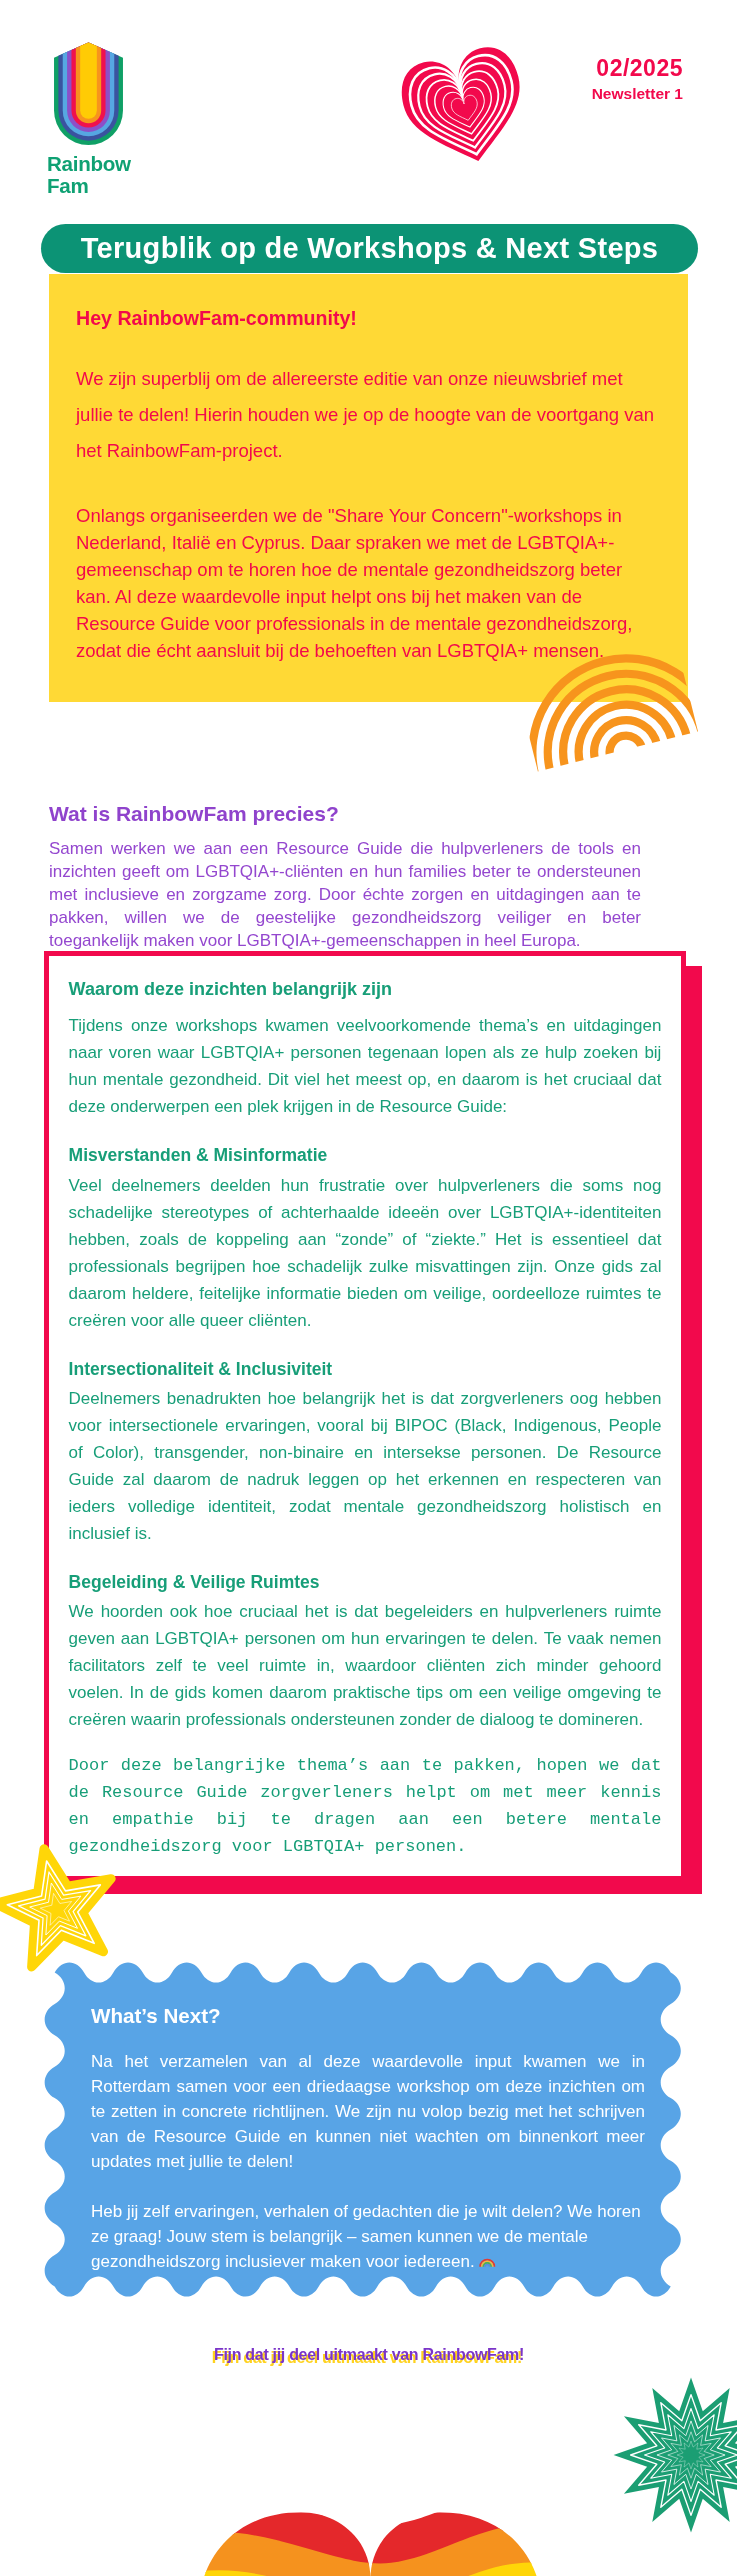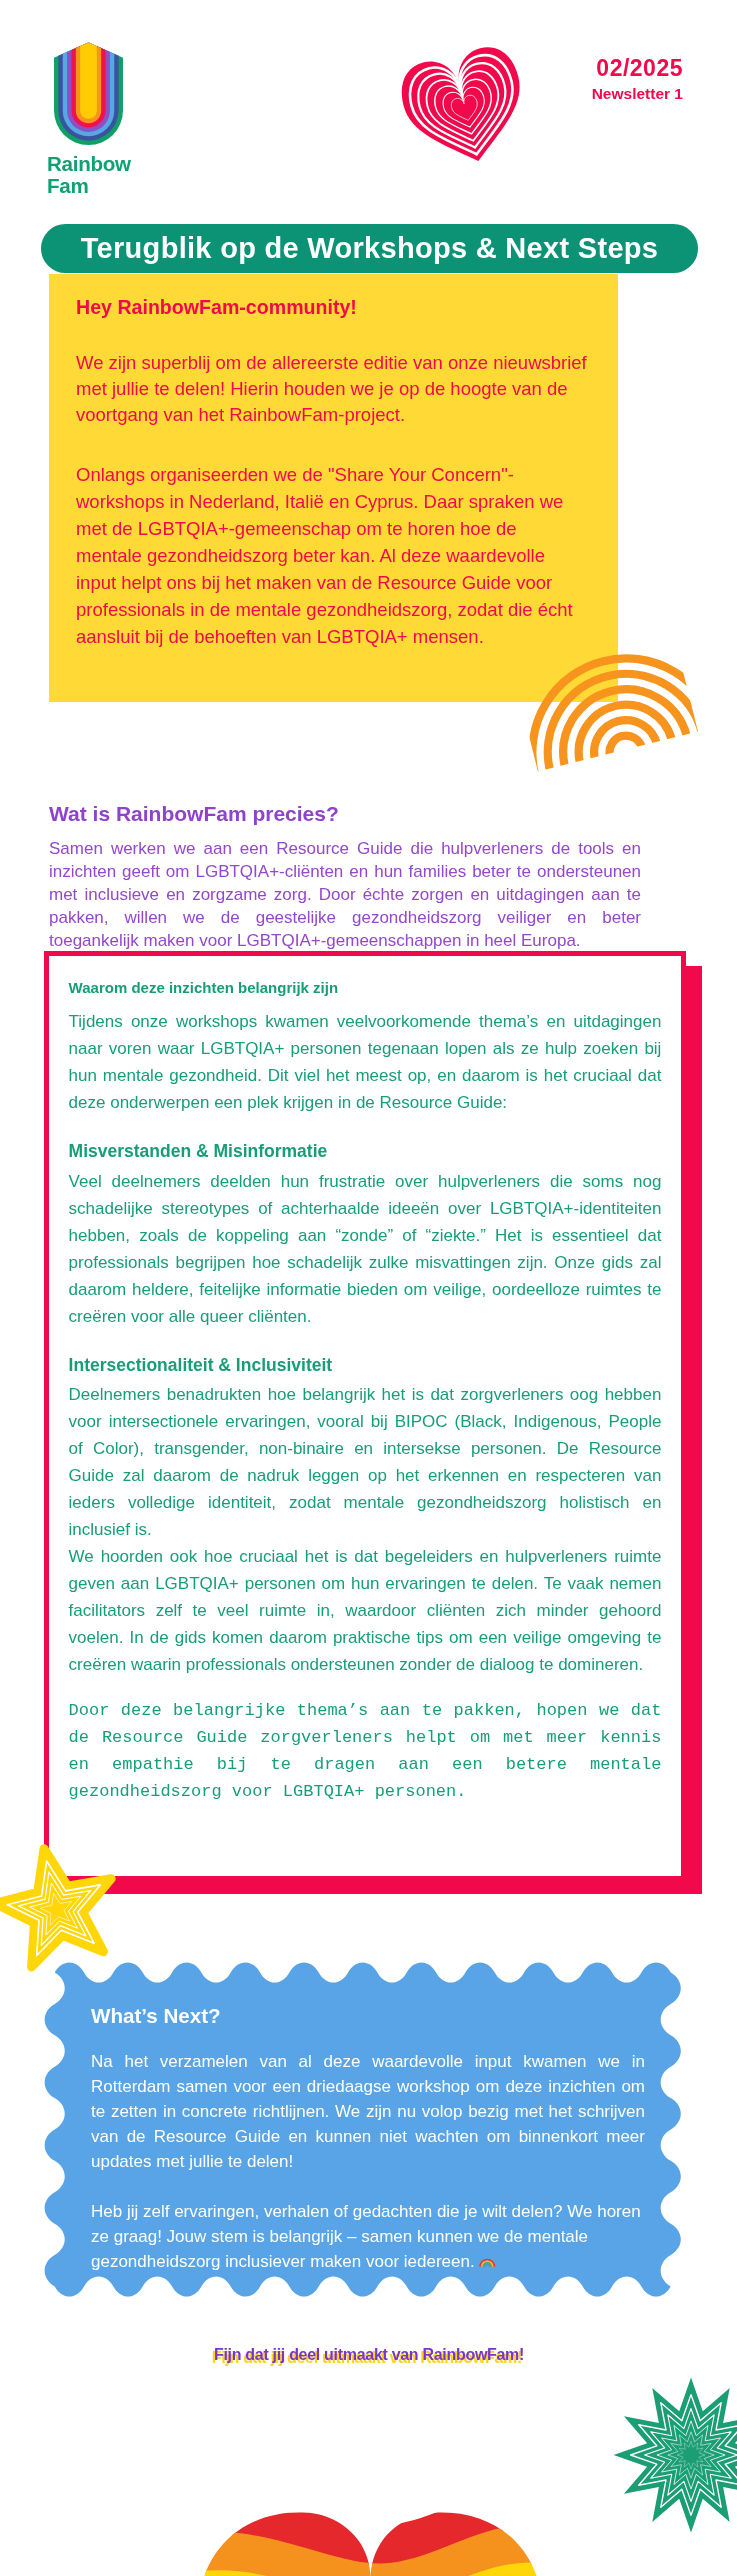--- a/index.html
+++ b/index.html
@@ -13,36 +13,36 @@
   .heart-top { position:absolute; left:394px; top:47px; width:142px; height:121px; transform:rotate(-14deg); }
   .issue { position:absolute; right:55px; top:55px; text-align:right; color:#F2094C; }
   .issue-date { font-size:23px; font-weight:600; letter-spacing:0.5px; }
   .issue-name { font-size:15.5px; font-weight:bold; margin-top:3.1px; }
 
   
   .banner { position:absolute; left:41px; top:224px; width:657px; height:49px; background:#0C9375; border-radius:25px; }
   .banner h1 { color:#fff; font-size:29px; font-weight:bold; text-align:center; line-height:49px; letter-spacing:0.3px; }
 
   
-  .yellow-box { position:absolute; left:49px; top:274px; width:569px; height:428px; background:#FFD935; padding:22px 31px 0 27px; color:#F2094C; }
+  .yellow-box { position:absolute; left:49px; top:274px; width:639px; height:428px; background:#FFD935; padding:33px 31px 0 27px; color:#F2094C; }
   .yellow-box .greeting { font-size:19.6px; font-weight:bold; }
-  .yellow-box p { font-size:18.5px; line-height:26px; max-width:603px; }
+  .yellow-box p { font-size:18.5px; line-height:36px; max-width:603px; }
   .yellow-box .p1 { margin-top:31px; }
   .yellow-box .p2 { margin-top:33px; line-height:27px; }
   .orange-arcs { position:absolute; left:523px; top:650px; width:165px; height:103px; transform:rotate(-14deg); }
 
   
   .about { position:absolute; left:49px; top:802px; width:641px; }
   .about h2 { color:#8F43CC; font-size:21px; font-weight:bold; }
   .about p { margin-top:11px; color:#9447CF; font-size:17px; line-height:23px; text-align:justify; max-width:592px; }
 
   
   .insights-shadow { position:absolute; left:58px; top:966px; width:644px; height:928px; background:#F2094C; }
   .insights-box { position:absolute; left:44px; top:951px; width:642px; height:930px; background:#fff; border:5.2px solid #F2094C; padding:23px 19.6px 0 19.6px; color:#179E78; overflow:hidden; }
-  .insights-box h2 { font-size:15px; font-weight:bold; }
+  .insights-box h2 { font-size:18px; font-weight:bold; }
   .insights-box p { font-size:17px; line-height:27px; text-align:justify; }
   .insights-box .intro { margin-top:12.4px; }
   .insights-box h3 { font-size:17.5px; font-weight:bold; margin:25px 0 5.2px 0; }
   .insights-box .outro { margin-top:19px;font-family:Liberation Mono, monospace; }
 
   
   .blue-box { position:absolute; left:42px; top:1955px; width:644px; height:351px; }
   .blue-box svg.bg { position:absolute; left:0; top:0; }
   .blue-content { position:absolute; left:49px; top:49px; width:554px; color:#fff; }
   .blue-content h2 { font-size:20.6px; font-weight:bold; }
@@ -127,20 +127,21 @@
   <div class="insights-box">
     <h2>Waarom deze inzichten belangrijk zijn</h2>
     <p class="intro">Tijdens onze workshops kwamen veelvoorkomende thema’s en uitdagingen naar voren waar LGBTQIA+ personen tegenaan lopen als ze hulp zoeken bij hun mentale gezondheid. Dit viel het meest op, en daarom is het cruciaal dat deze onderwerpen een plek krijgen in de Resource Guide:</p>
 
     <h3>Misverstanden &amp; Misinformatie</h3>
     <p>Veel deelnemers deelden hun frustratie over hulpverleners die soms nog schadelijke stereotypes of achterhaalde ideeën over LGBTQIA+-identiteiten hebben, zoals de koppeling aan “zonde” of “ziekte.” Het is essentieel dat professionals begrijpen hoe schadelijk zulke misvattingen zijn. Onze gids zal daarom heldere, feitelijke informatie bieden om veilige, oordeelloze ruimtes te creëren voor alle queer cliënten.</p>
 
     <h3>Intersectionaliteit &amp; Inclusiviteit</h3>
     <p>Deelnemers benadrukten hoe belangrijk het is dat zorgverleners oog hebben voor intersectionele ervaringen, vooral bij BIPOC (Black, Indigenous, People of Color), transgender, non-binaire en intersekse personen. De Resource Guide zal daarom de nadruk leggen op het erkennen en respecteren van ieders volledige identiteit, zodat mentale gezondheidszorg holistisch en inclusief is.</p>
 
+    <h3>Begeleiding &amp; Veilige Ruimtes</h3>
     <p>We hoorden ook hoe cruciaal het is dat begeleiders en hulpverleners ruimte geven aan LGBTQIA+ personen om hun ervaringen te delen. Te vaak nemen facilitators zelf te veel ruimte in, waardoor cliënten zich minder gehoord voelen. In de gids komen daarom praktische tips om een veilige omgeving te creëren waarin professionals ondersteunen zonder de dialoog te domineren.</p>
 
     <p class="outro">Door deze belangrijke thema’s aan te pakken, hopen we dat de Resource Guide zorgverleners helpt om met meer kennis en empathie bij te dragen aan een betere mentale gezondheidszorg voor LGBTQIA+ personen.</p>
   </div>
 
   <svg class="star-yellow" width="130" height="140" viewBox="0 0 260 260">
     <path d="M130,15 L160.6,97.9 L248.9,101.4 L179.5,156.1 L203.5,241.1 L130,192 L56.5,241.1 L80.5,156.1 L11.1,101.4 L99.4,97.9 Z" fill="#FFD608" stroke="#FFD608" stroke-width="18" stroke-linejoin="round"></path>
     <g fill="none" stroke="#ffffff" stroke-width="4" stroke-linejoin="round">
       <path d="M130,15 L160.6,97.9 L248.9,101.4 L179.5,156.1 L203.5,241.1 L130,192 L56.5,241.1 L80.5,156.1 L11.1,101.4 L99.4,97.9 Z" transform="translate(130,140) scale(0.80) translate(-130,-140)"></path>
       <path d="M130,15 L160.6,97.9 L248.9,101.4 L179.5,156.1 L203.5,241.1 L130,192 L56.5,241.1 L80.5,156.1 L11.1,101.4 L99.4,97.9 Z" transform="translate(130,140) scale(0.62) translate(-130,-140)"></path>

